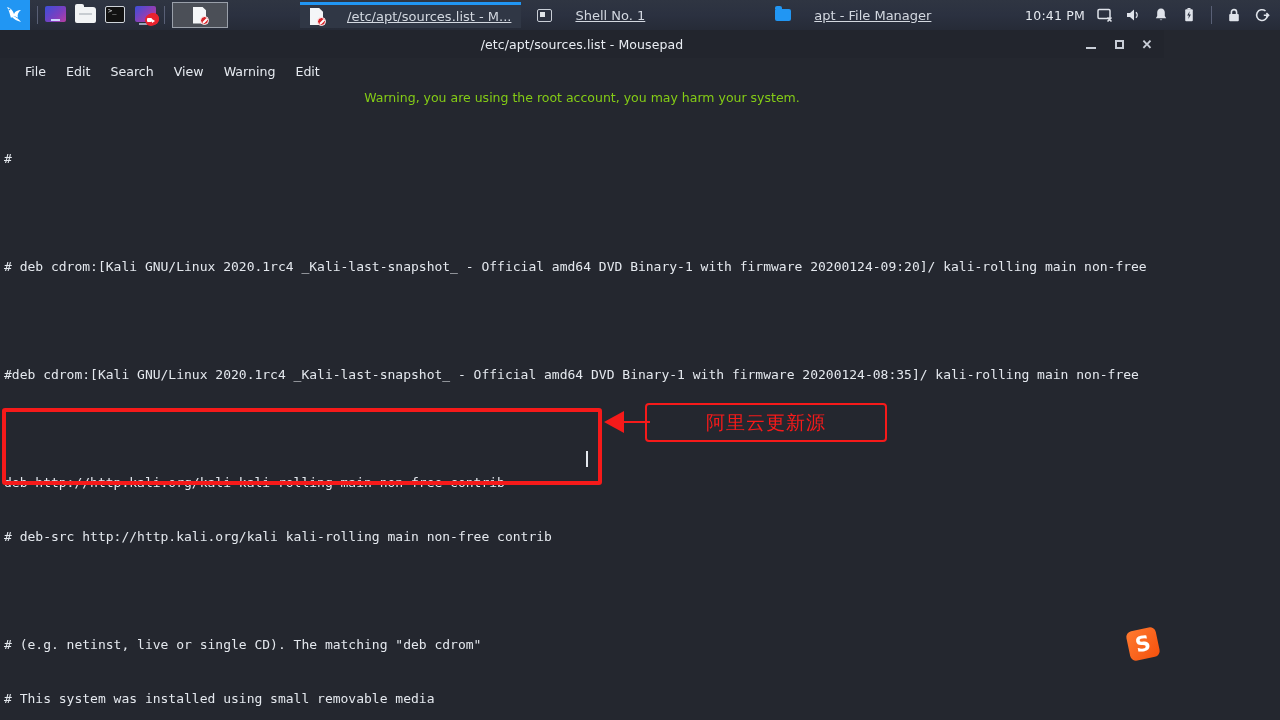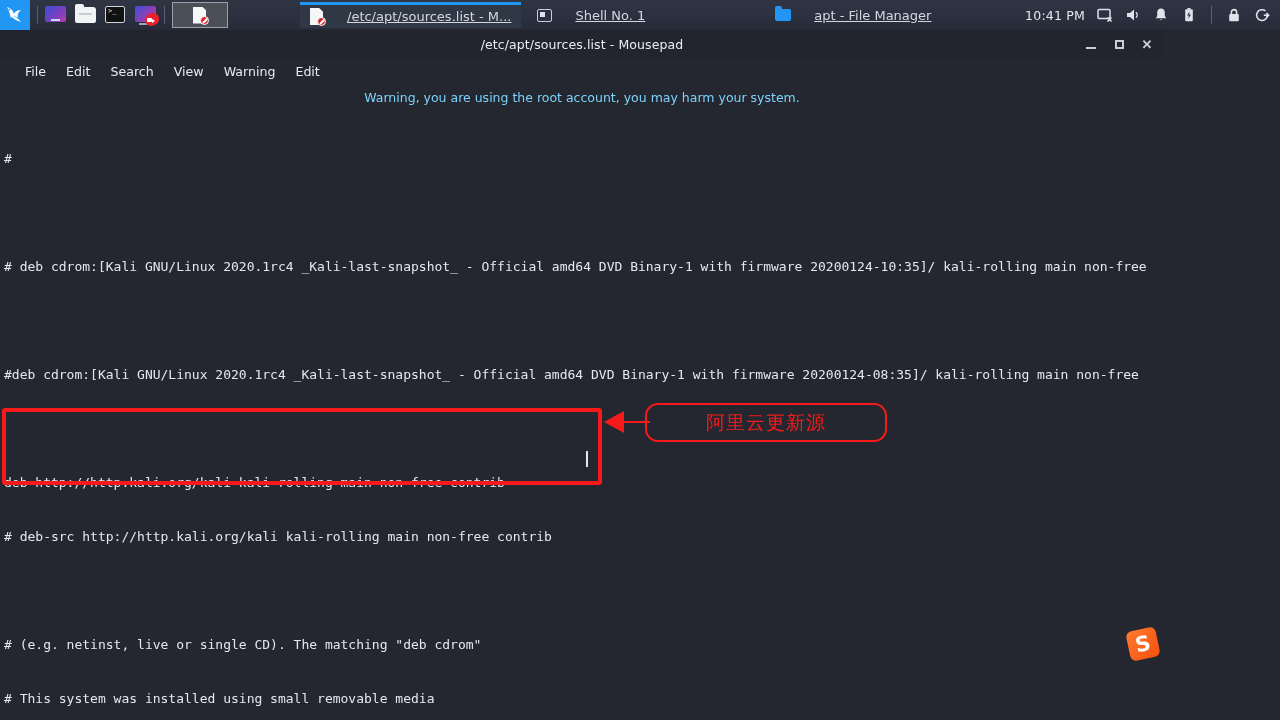--- a/index.html
+++ b/index.html
@@ -201,21 +201,21 @@
     gap: 2px;
   }
   .menubar .mi {
     font-size: 12.6px; color: #e6eaf0;
     padding: 3px 9px; border-radius: 2px; cursor: default;
   }
 
   .warnbar {
     height: 26px;
     display: flex; align-items: center; justify-content: center;
-    color: #7dd3fc; font-size: 12.5px;
+    color: #84cc16; font-size: 12.5px;
     background: #24272f;
   }
 
   
   .textarea {
     position: absolute; left: 0; top: 80px;
     width: 1280px; height: 610px;
     background: #24272f;
     font-family: "DejaVu Sans Mono", monospace;
     font-size: 13px;
@@ -244,21 +244,21 @@
     width: 1.5px; height: 16px;
     background: #e4e8ee;
   }
 
   
   .callout {
     position: absolute;
     left: 645px; top: 373px;
     width: 242px; height: 39px;
     border: 2px solid #f61a1a;
-    border-radius: 13px;
+    border-radius: 4px;
     box-sizing: border-box;
     display: flex; align-items: center; justify-content: center;
   }
   .callout span {
     color: #f61a1a;
     font-size: 19px;
     font-family: "DejaVu Sans", sans-serif;
     letter-spacing: 1px;
   }
   .arrow-line {
@@ -432,21 +432,21 @@
     <div class="mi">Edit</div>
   </div>
 
   <div class="warnbar">
     <span>Warning, you are using the root account, you may harm your system.</span>
   </div>
 
   <div class="textarea">
     <div class="line">#</div>
     <div class="line"></div>
-    <div class="line"># deb cdrom:[Kali GNU/Linux 2020.1rc4 _Kali-last-snapshot_ - Official amd64 DVD Binary-1 with firmware 20200124-10:35]/ kali-rolling main non-free</div>
+    <div class="line"># deb cdrom:[Kali GNU/Linux 2020.1rc4 _Kali-last-snapshot_ - Official amd64 DVD Binary-1 with firmware 20200124-09:20]/ kali-rolling main non-free</div>
     <div class="line"></div>
     <div class="line">#deb cdrom:[Kali GNU/Linux 2020.1rc4 _Kali-last-snapshot_ - Official amd64 DVD Binary-1 with firmware 20200124-08:35]/ kali-rolling main non-free</div>
     <div class="line"></div>
     <div class="line">deb http://http.kali.org/kali kali-rolling main non-free contrib</div>
     <div class="line"># deb-src http://http.kali.org/kali kali-rolling main non-free contrib</div>
     <div class="line"></div>
     <div class="line"># (e.g. netinst, live or single CD). The matching "deb cdrom"</div>
     <div class="line"># This system was installed using small removable media</div>
     
     

